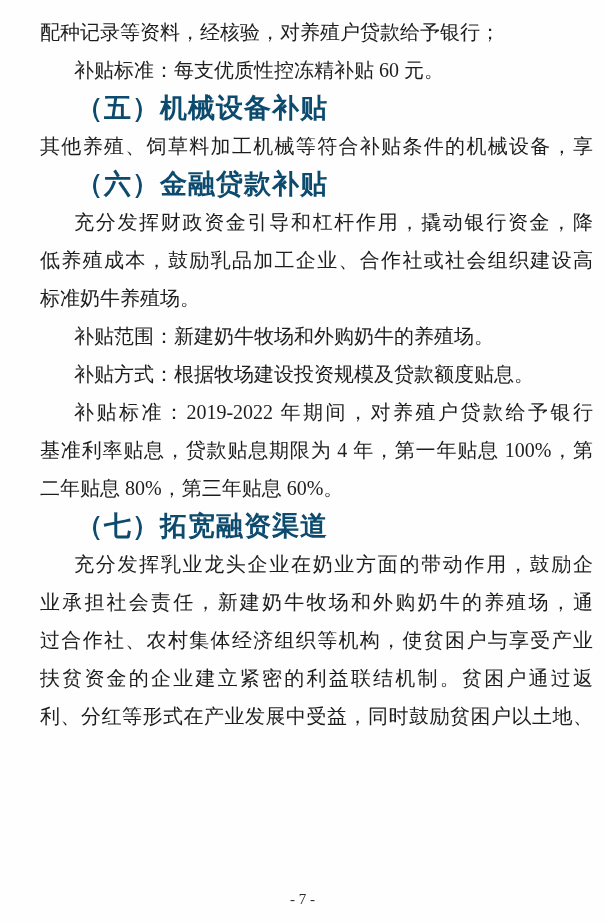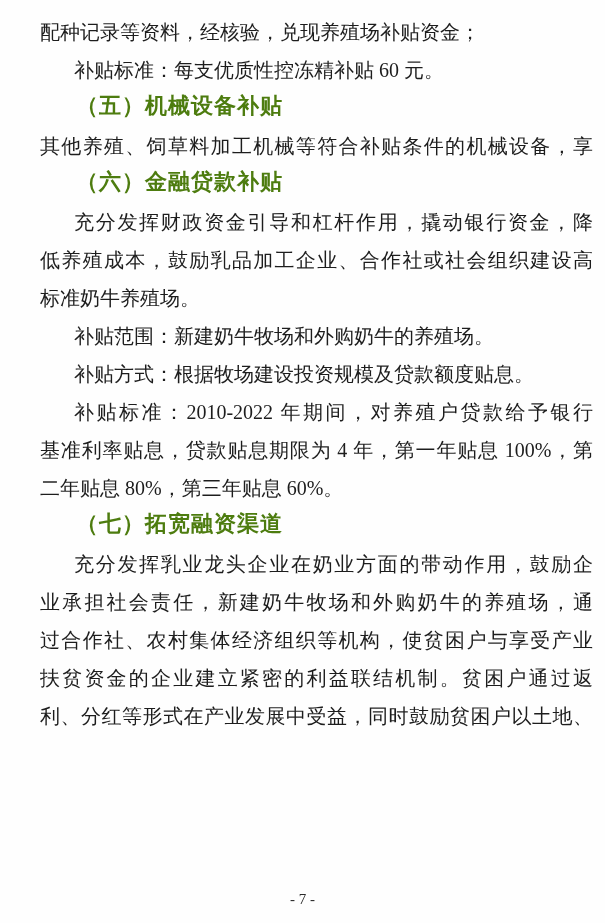--- a/index.html
+++ b/index.html
@@ -30,24 +30,24 @@
     overflow: visible;
   }
   .line.indent {
     text-indent: 34px;
   }
   .line.justify {
     text-align: justify;
     text-align-last: justify;
   }
   .line.heading {
-    font-family: Liberation Mono, monospace;
+    font-family: Liberation Serif, serif;
     font-weight: 700;
-    font-size: 22px;
-    color: #4d7c0f;
+    font-size: 27px;
+    color: #0c4a6e;
     letter-spacing: 1px;
     text-indent: 36px;
   }
   .page-number {
     position: absolute;
     top: 886px;
     left: 0;
     width: 100%;
     height: 26px;
     line-height: 26px;
@@ -55,31 +55,31 @@
     font-size: 15px;
     color: #2a2a2a;
     font-family: "Liberation Serif", "DejaVu Serif", serif;
   }
 </style>
 </head>
 <body>
 
 <div class="page">
   <div class="text-block" id="text-block">
-      <div class="line">配种记录等资料，经核验，兑现养殖场补贴资金；</div>
+      <div class="line">配种记录等资料，经核验，对养殖户贷款给予银行；</div>
       <div class="line indent">补贴标准：每支优质性控冻精补贴 60 元。</div>
       <div class="line heading indent">（五）机械设备补贴</div>
       <div class="line justify">其他养殖、饲草料加工机械等符合补贴条件的机械设备，享</div>
       <div class="line heading indent">（六）金融贷款补贴</div>
       <div class="line indent justify">充分发挥财政资金引导和杠杆作用，撬动银行资金，降</div>
       <div class="line justify">低养殖成本，鼓励乳品加工企业、合作社或社会组织建设高</div>
       <div class="line">标准奶牛养殖场。</div>
       <div class="line indent">补贴范围：新建奶牛牧场和外购奶牛的养殖场。</div>
       <div class="line indent">补贴方式：根据牧场建设投资规模及贷款额度贴息。</div>
-      <div class="line indent justify">补贴标准：2010-2022 年期间，对养殖户贷款给予银行</div>
+      <div class="line indent justify">补贴标准：2019-2022 年期间，对养殖户贷款给予银行</div>
       <div class="line justify">基准利率贴息，贷款贴息期限为 4 年，第一年贴息 100%，第</div>
       <div class="line">二年贴息 80%，第三年贴息 60%。</div>
       <div class="line heading indent">（七）拓宽融资渠道</div>
       <div class="line indent justify">充分发挥乳业龙头企业在奶业方面的带动作用，鼓励企</div>
       <div class="line justify">业承担社会责任，新建奶牛牧场和外购奶牛的养殖场，通</div>
       <div class="line justify">过合作社、农村集体经济组织等机构，使贫困户与享受产业</div>
       <div class="line justify">扶贫资金的企业建立紧密的利益联结机制。贫困户通过返</div>
       <div class="line justify">利、分红等形式在产业发展中受益，同时鼓励贫困户以土地、</div>
     </div>
   <div class="page-number">- 7 -</div>

